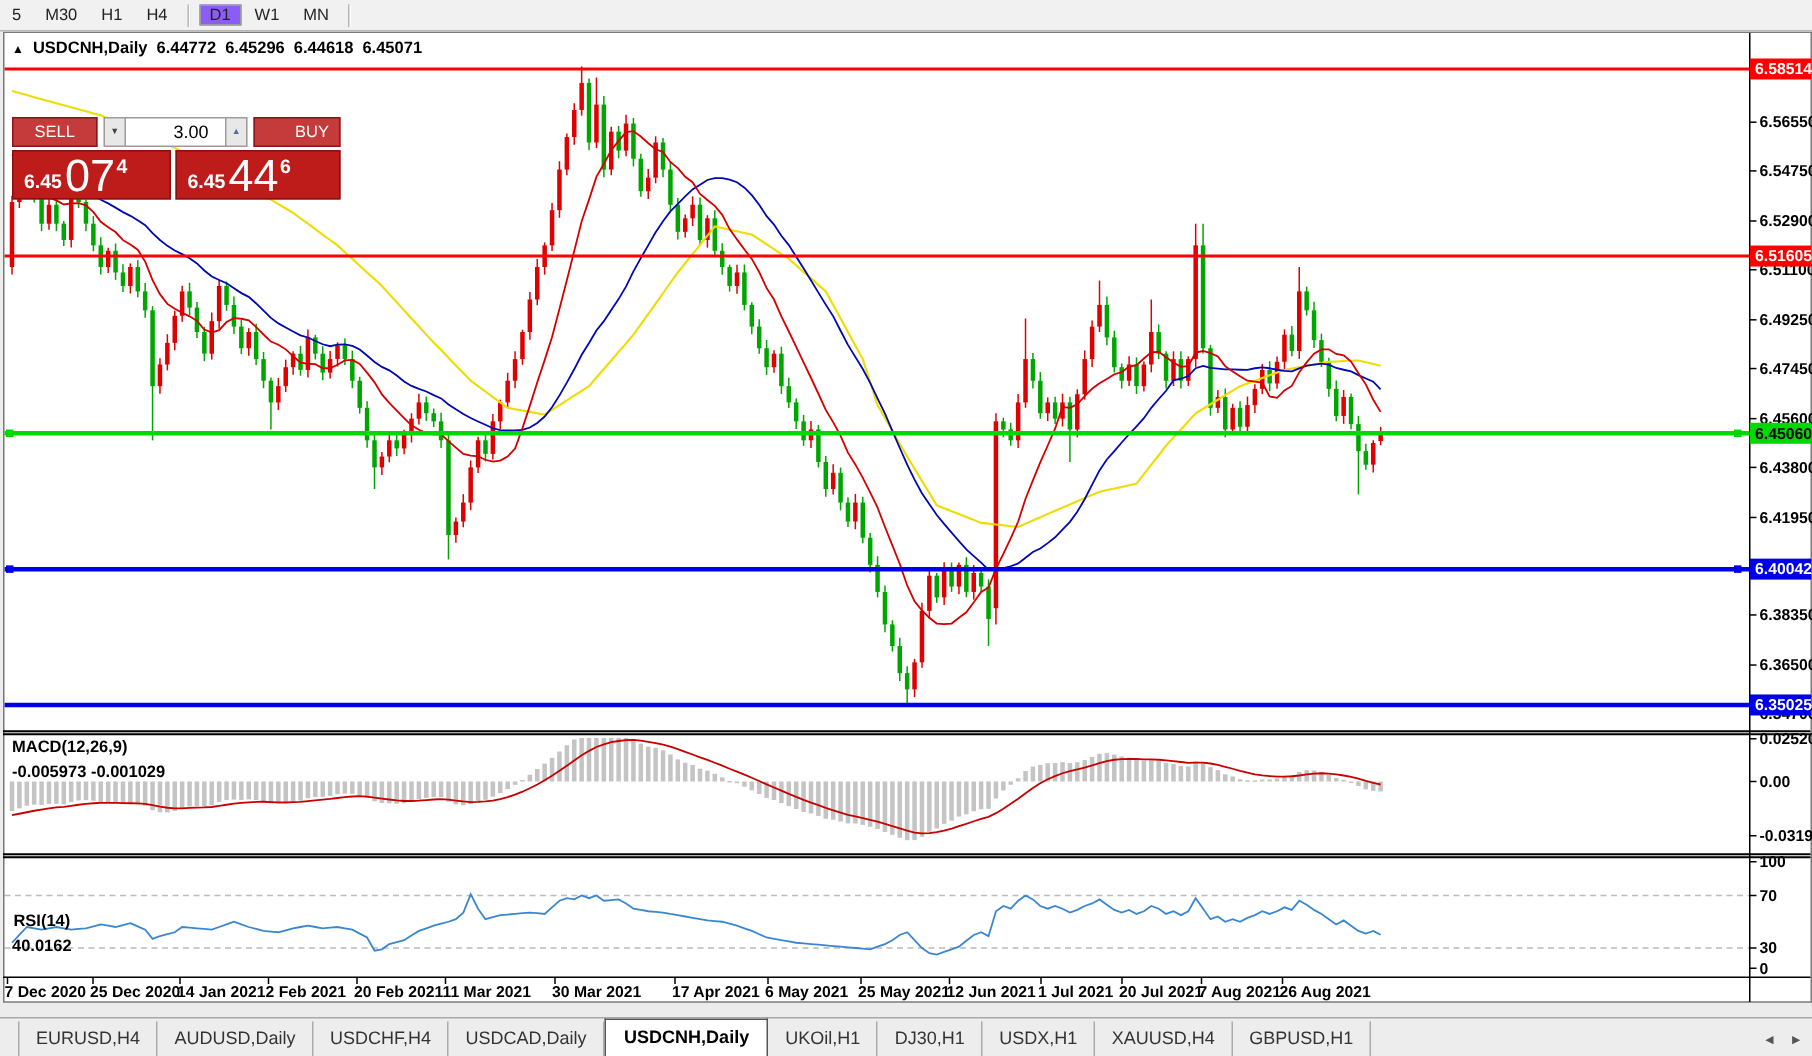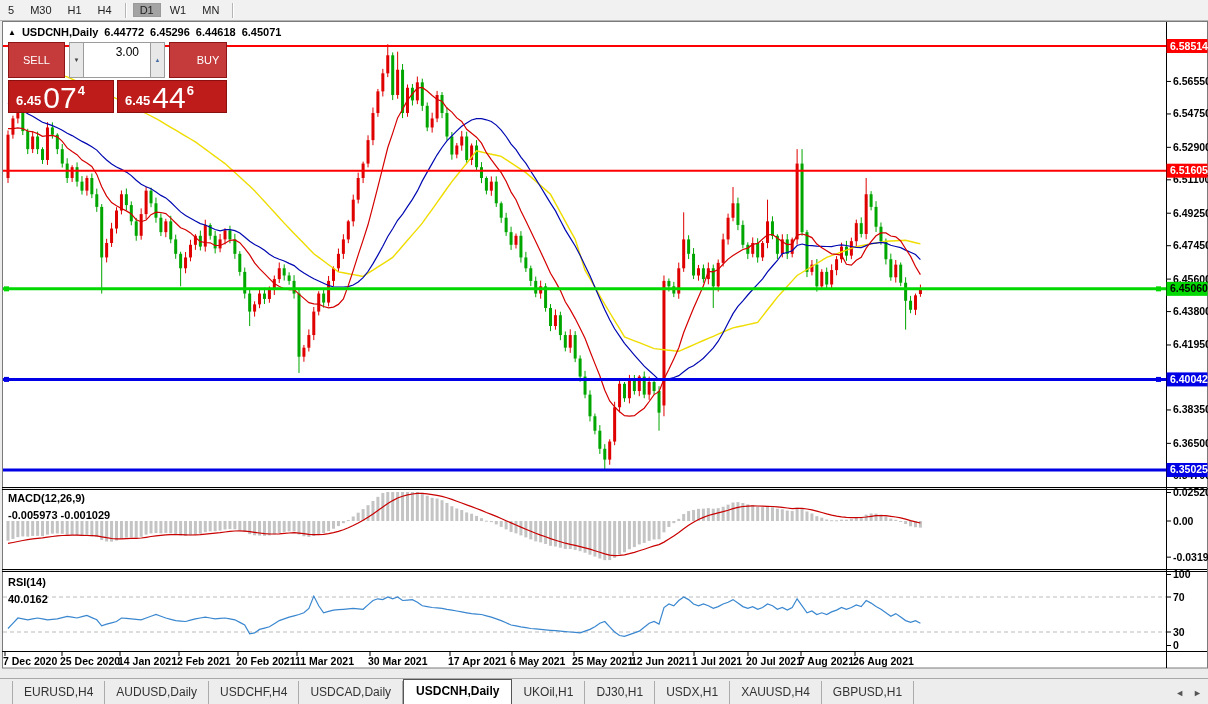--- a/index.html
+++ b/index.html
@@ -9,31 +9,31 @@
     -webkit-font-smoothing:none;
   }
   
   #toolbar{
     position:absolute;top:0;left:0;width:100%;height:21px;
     background:#F1F1F1;border-bottom:1px solid #B5B5B5;
     display:flex;align-items:center;gap:2px;padding-left:1px;
     font-size:11px;color:#222;box-sizing:border-box;z-index:5;
   }
   .tb-item{padding:1px 7px;cursor:default;}
-  .tb-item.active{background:#a3a3a3;border:1px solid #9A9A9A;padding:0 6px;}
+  .tb-item.active{background:#8b5cf6;border:1px solid #9A9A9A;padding:0 6px;}
   .tb-sep{width:1px;height:15px;background:#B5B5B5;border-right:1px solid #FFF;margin:0 4px;}
   
   #chart-title{
     position:absolute;left:8px;top:26px;z-index:4;
     font-size:11px;font-weight:bold;color:#000;display:flex;gap:6px;align-items:center;
   }
   #chart-title .tri{font-size:8px;}
   
   #trade-panel{position:absolute;left:8px;top:42px;width:219px;z-index:6;}
-  .tp-row1{display:flex;height:36px;}
+  .tp-row1{display:flex;height:20px;margin-top:36px;}
   .tp-btn{
     background:#C53B3B;border:1px solid #8E1515;color:#FFF;
     font-size:11px;display:flex;align-items:center;justify-content:center;
     box-sizing:border-box;
   }
   .tp-sell{width:57px;margin-right:4px;}
   .tp-buy{width:58px;margin-left:4px;padding-left:20px;}
   .tp-spin{
     width:15px;background:#E8E8E8;border:1px solid #9C9C9C;box-sizing:border-box;
     display:flex;align-items:center;justify-content:center;font-size:6px;color:#444;
@@ -53,21 +53,21 @@
   .tp-price.right{width:110px;}
   .px-small{font-size:13px;font-weight:bold;margin:0 2px 3px 0;}
   .px-big{font-size:30px;line-height:27px;font-weight:400;}
   .px-sup{font-size:13px;font-weight:bold;margin:0 0 13px 1px;}
   
   .ind-label{
     position:absolute;left:8px;z-index:4;font-size:11px;font-weight:bold;color:#000;
     display:flex;gap:5px;flex-direction:column;
   }
   #macd-label{top:492px;}
-  #rsi-label{top:576px;}
+  #rsi-label{top:608px;align-items:center;}
   
   #tabbar{
     position:absolute;left:0;top:678px;width:100%;height:26px;
     background:#EDEDED;border-top:1px solid #A8A8A8;
     display:flex;align-items:flex-end;padding-left:12px;box-sizing:border-box;
     font-size:12px;z-index:5;justify-content:space-between;
   }
   .tab{
     padding:4px 11px 5px;color:#333;border-right:1px solid #ABABAB;cursor:default;
     white-space:nowrap;

